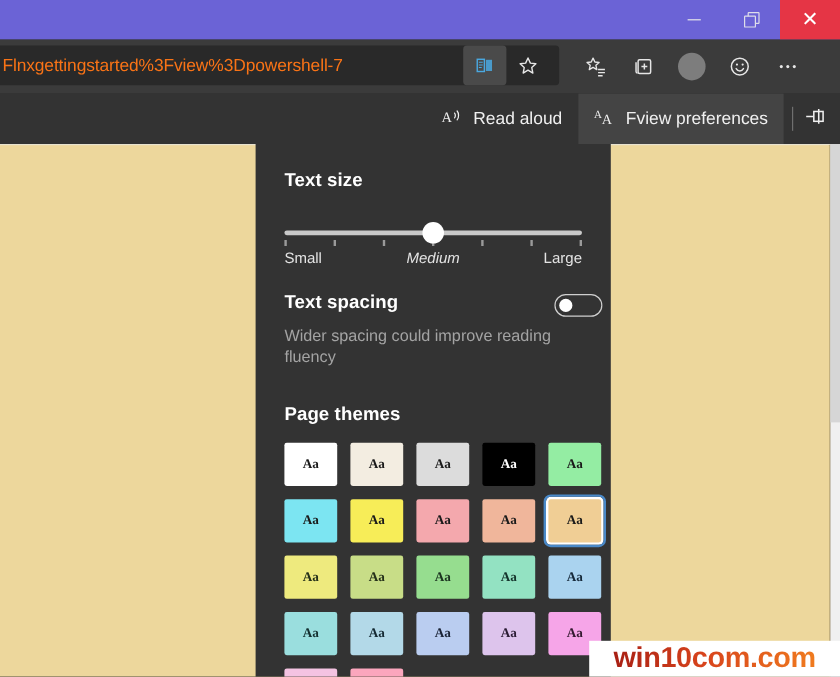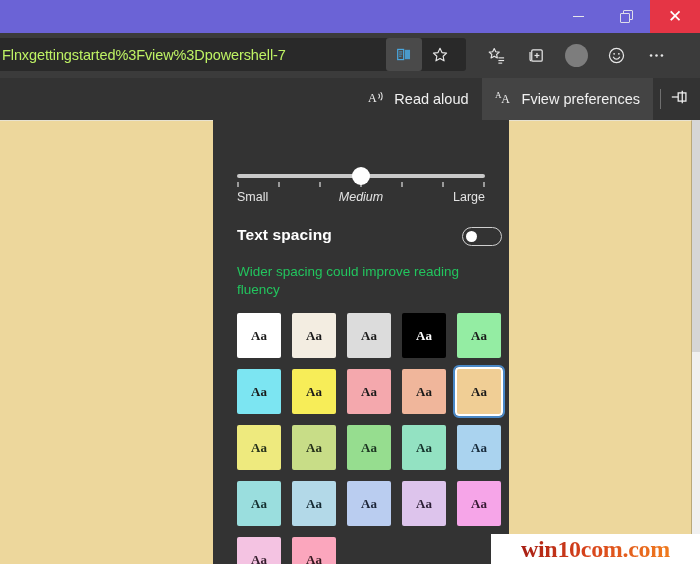--- a/index.html
+++ b/index.html
@@ -47,21 +47,21 @@
   .omnibox {
     position: absolute; left: -6px; top: 5px;
     width: 472px; height: 33px;
     background: #292929;
     border-radius: 3px;
     display: flex; align-items: center;
     padding-left: 8px;
     overflow: hidden;
   }
   .omnibox .url {
-    color: #bef264; font-size: 14.5px; white-space: nowrap;
+    color: #f97316; font-size: 14.5px; white-space: nowrap;
     letter-spacing: -0.1px;
   }
   .omni-icons {
     position: absolute; left: 386px; top: 5px;
     height: 33px; display: flex; align-items: center;
   }
   .icon-btn {
     width: 36px; height: 33px;
     display: flex; align-items: center; justify-content: center;
     color: #e2e2e2;
@@ -163,22 +163,22 @@
   .slider-labels .lbl.small { left: 0; }
   .slider-labels .lbl.medium { left: 124px; transform: translateX(-50%); font-style: italic; }
   .slider-labels .lbl.large { right: 0; }
 
   
   .spacing-row {
     margin-top: 18px;
     display: flex; align-items: flex-start; justify-content: space-between;
   }
   .spacing-desc {
-    margin-top: 19px; width: 225px;
-    color: #22c55e; font-size: 13.5px; line-height: 18px;
+    margin-top: 9px; width: 225px;
+    color: #a3a3a3; font-size: 13.5px; line-height: 18px;
   }
   .toggle {
     width: 40px; height: 19px; border-radius: 10px;
     border: 1.5px solid #cfcfcf; background: transparent;
     position: relative; flex: 0 0 auto; margin-top: 1px;
   }
   .toggle .knob {
     position: absolute; left: 3px; top: 3px;
     width: 11px; height: 11px; border-radius: 50%;
     background: #ffffff;
@@ -186,44 +186,44 @@
 
   
   .themes-title { margin-top: 30px; }
   .themes-grid {
     margin-top: 14px;
     display: grid;
     grid-template-columns: repeat(5, 44px);
     gap: 11px 11px;
   }
   .swatch {
-    width: 44px; height: 45px; border-radius: 2px;
+    width: 44px; height: 36px; border-radius: 2px;
     display: flex; align-items: center; justify-content: center;
     font-family: "Liberation Serif", serif;
-    font-size: 13px; font-weight: bold;
+    font-size: 11px; font-weight: bold;
     position: relative;
   }
   .swatch.selected {
     outline: 2px solid #4a89c8;
     outline-offset: 2px;
     box-shadow: 0 0 0 2px #ffffff;
   }
 
   
   .watermark {
     position: absolute; left: 491px; top: 534px;
     width: 209px; height: 30px;
     background: #ffffff;
     display: flex; align-items: center; justify-content: center;
   }
   .watermark .wm-text {
     font-size: 24px; font-weight: bold; letter-spacing: -0.3px;
     background: linear-gradient(90deg, #a81f14 0%, #d8441c 45%, #f07b1e 100%);
     -webkit-background-clip: text; background-clip: text;
-    -webkit-text-fill-color: transparent; color: #c0381a; font-family: Liberation Serif, serif;
+    -webkit-text-fill-color: transparent; color: #c0381a;
   }
 </style>
 </head>
 <body>
 
 <div class="app">
 
   <div class="titlebar">
     <div class="wincontrol">
       <span class="wc-min"></span>
@@ -340,20 +340,21 @@
   <div class="page-canvas">
     <div class="page-sheet" style="background: rgb(237, 215, 156);"></div>
     <div class="page-scrollbar">
       <div class="thumb"></div>
     </div>
   </div>
 
   <div class="flyout">
     <div class="flyout-inner">
 
+      <div class="section-title">Text size</div>
 
       <div class="slider-wrap">
         <div class="slider-track"></div>
         <div class="slider-ticks">
           <span style="left:0px"></span>
           <span style="left:41px"></span>
           <span style="left:82px"></span>
           <span style="left:123px"></span>
           <span style="left:164px"></span>
           <span style="left:205px"></span>
@@ -370,20 +371,21 @@
       <div class="spacing-row">
         <div>
           <div class="section-title">Text spacing</div>
           <div class="spacing-desc">Wider spacing could improve reading fluency</div>
         </div>
         <div class="toggle">
           <div class="knob"></div>
         </div>
       </div>
 
+      <div class="section-title themes-title">Page themes</div>
 
       <div class="themes-grid">
           <div class="swatch" style="background: rgb(255, 255, 255); color: rgb(26, 26, 26);">
             <span>Aa</span>
           </div>
           <div class="swatch" style="background: rgb(243, 237, 225); color: rgb(26, 26, 26);">
             <span>Aa</span>
           </div>
           <div class="swatch" style="background: rgb(220, 220, 220); color: rgb(26, 26, 26);">
             <span>Aa</span>

